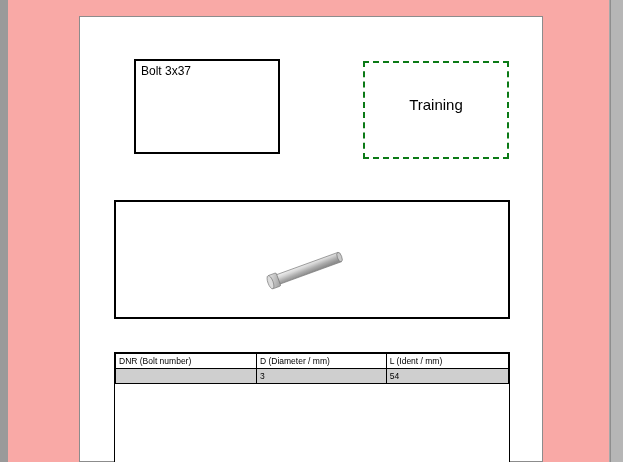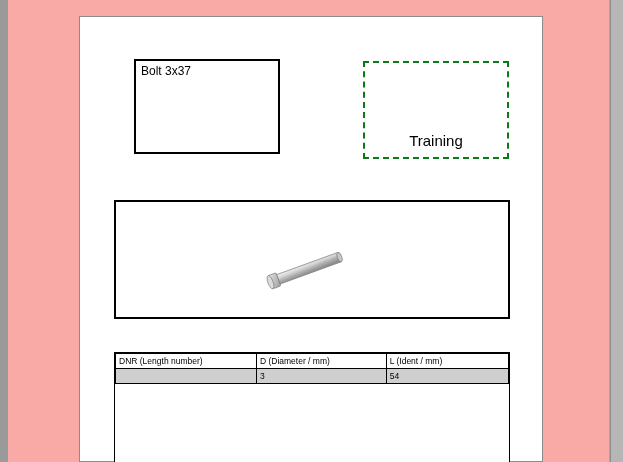--- a/index.html
+++ b/index.html
@@ -89,21 +89,20 @@
     border: 2px dashed #0b7a16;
   }
   .training-label {
     position: absolute;
     left: 0;
     right: 0;
     top: 33px;
     text-align: center;
     font-size: 15px;
     color: #000000;
-    margin-top: 36px;
   }
   
   .viewport-box {
     left: 34px;
     top: 183px;
     width: 396px;
     height: 119px;
     border: 2px solid #000000;
   }
   .bolt {
@@ -185,21 +184,21 @@
           <rect x="6" y="14" width="9" height="14" rx="1.2" fill="url(#headGrad)" stroke="#6f6f6f" stroke-width="0.6"></rect>
           <ellipse cx="6.5" cy="21" rx="2.6" ry="7" fill="#dcdcdc" stroke="#6f6f6f" stroke-width="0.6"></ellipse>
         </g>
       </svg>
     </div>
 
     <div class="frame table-box">
       <table class="spec-table">
         <thead>
           <tr>
-            <th class="col-a">DNR (Length number)</th>
+            <th class="col-a">DNR (Bolt number)</th>
             <th class="col-b">D (Diameter / mm)</th>
             <th class="col-c">L (Ident / mm)</th>
           </tr>
         </thead>
         <tbody>
           <tr class="data-row">
             <td></td>
             <td>3</td>
             <td>54</td>
           </tr>

